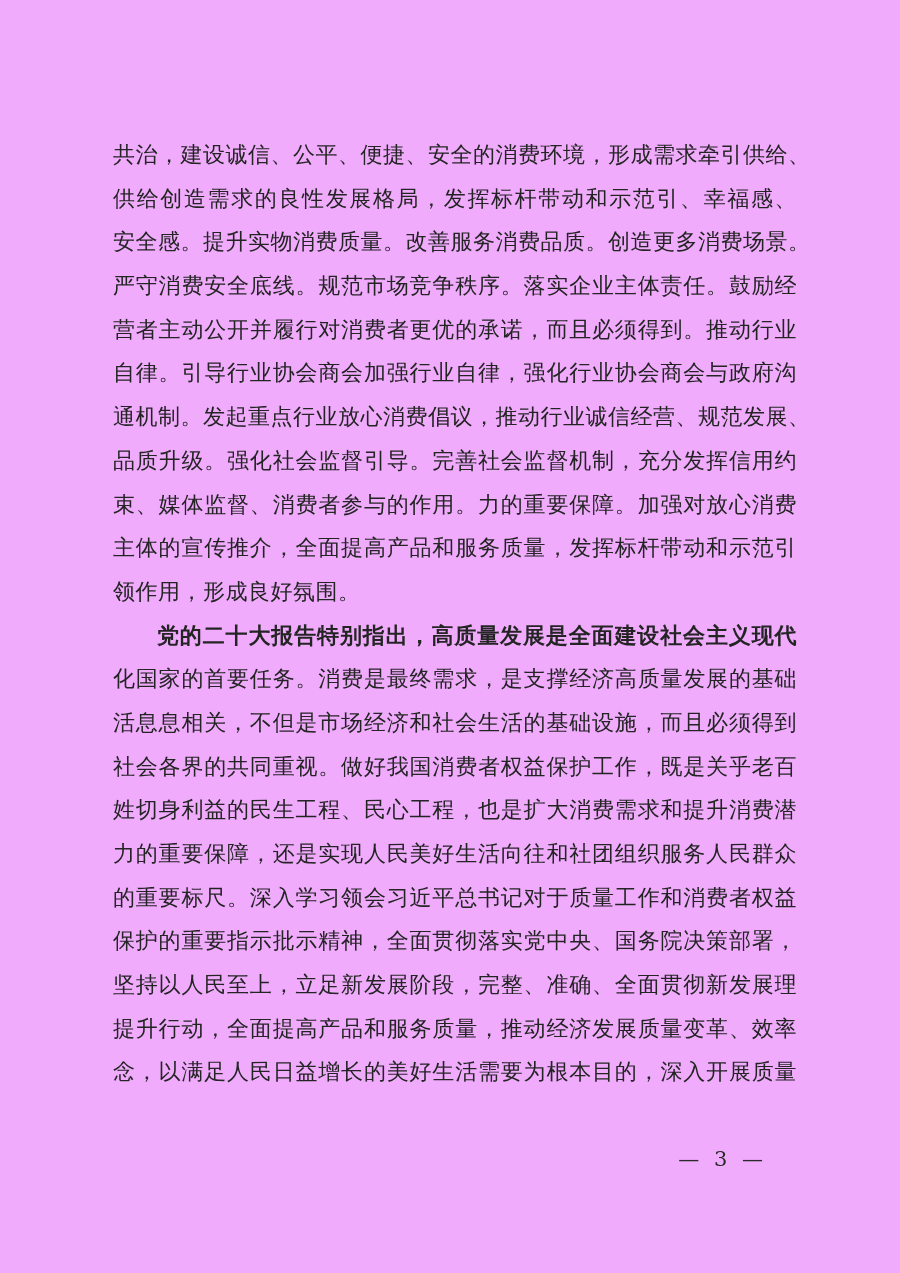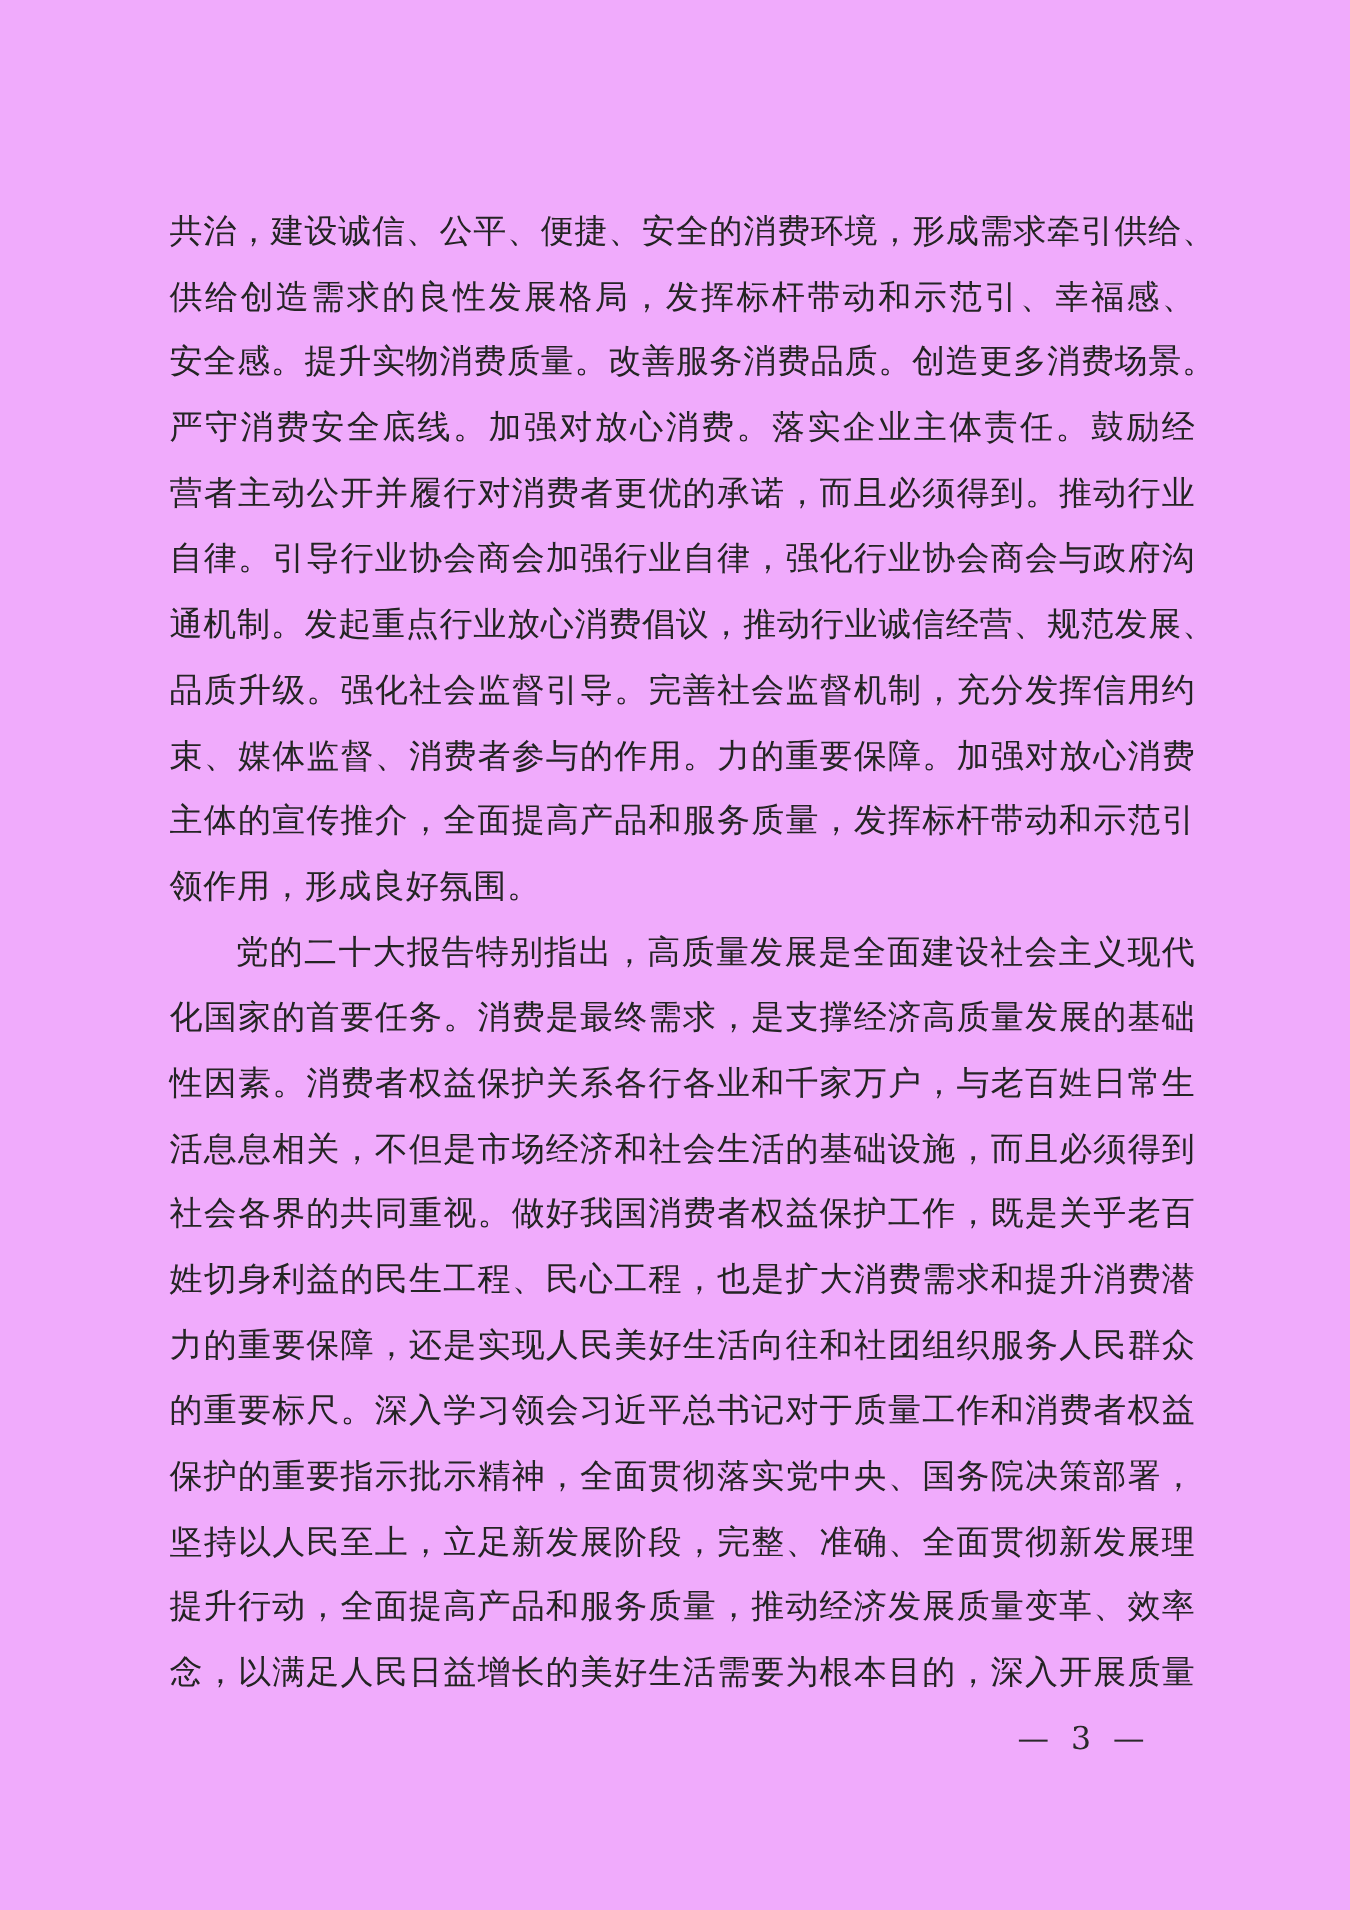--- a/index.html
+++ b/index.html
@@ -30,51 +30,51 @@
     text-align: justify;
     text-align-last: justify;
     white-space: nowrap;
   }
   .line--end {
     text-align: center;
     text-align-last: left;
   }
   .line--indent {
     text-indent: 44px;
+    font-weight: bold;
   }
   .page-number {
     position: absolute;
     right: 133px;
     top: 1144px;
     font-size: 21px;
     line-height: 30px;
     color: #2a2a2a;
     letter-spacing: 4px;
     text-align: right;
   }
 </style>
 </head>
 <body>
 
 <div class="page">
   <div class="text-block">
     <div class="line">共治，建设诚信、公平、便捷、安全的消费环境，形成需求牵引供给、</div>
     <div class="line">供给创造需求的良性发展格局，发挥标杆带动和示范引、幸福感、</div>
     <div class="line">安全感。提升实物消费质量。改善服务消费品质。创造更多消费场景。</div>
-    <div class="line">严守消费安全底线。加强对放心消费。落实企业主体责任。鼓励经</div>
+    <div class="line">严守消费安全底线。规范市场竞争秩序。落实企业主体责任。鼓励经</div>
     <div class="line">营者主动公开并履行对消费者更优的承诺，而且必须得到。推动行业</div>
     <div class="line">自律。引导行业协会商会加强行业自律，强化行业协会商会与政府沟</div>
     <div class="line">通机制。发起重点行业放心消费倡议，推动行业诚信经营、规范发展、</div>
     <div class="line">品质升级。强化社会监督引导。完善社会监督机制，充分发挥信用约</div>
     <div class="line">束、媒体监督、消费者参与的作用。力的重要保障。加强对放心消费</div>
     <div class="line">主体的宣传推介，全面提高产品和服务质量，发挥标杆带动和示范引</div>
     <div class="line line--end">领作用，形成良好氛围。</div>
     <div class="line line--indent">党的二十大报告特别指出，高质量发展是全面建设社会主义现代</div>
     <div class="line">化国家的首要任务。消费是最终需求，是支撑经济高质量发展的基础</div>
-    <div class="line">性因素。消费者权益保护关系各行各业和千家万户，与老百姓日常生</div>
     <div class="line">活息息相关，不但是市场经济和社会生活的基础设施，而且必须得到</div>
     <div class="line">社会各界的共同重视。做好我国消费者权益保护工作，既是关乎老百</div>
     <div class="line">姓切身利益的民生工程、民心工程，也是扩大消费需求和提升消费潜</div>
     <div class="line">力的重要保障，还是实现人民美好生活向往和社团组织服务人民群众</div>
     <div class="line">的重要标尺。深入学习领会习近平总书记对于质量工作和消费者权益</div>
     <div class="line">保护的重要指示批示精神，全面贯彻落实党中央、国务院决策部署，</div>
     <div class="line">坚持以人民至上，立足新发展阶段，完整、准确、全面贯彻新发展理</div>
     <div class="line">提升行动，全面提高产品和服务质量，推动经济发展质量变革、效率</div>
     <div class="line">念，以满足人民日益增长的美好生活需要为根本目的，深入开展质量</div>
   </div>

